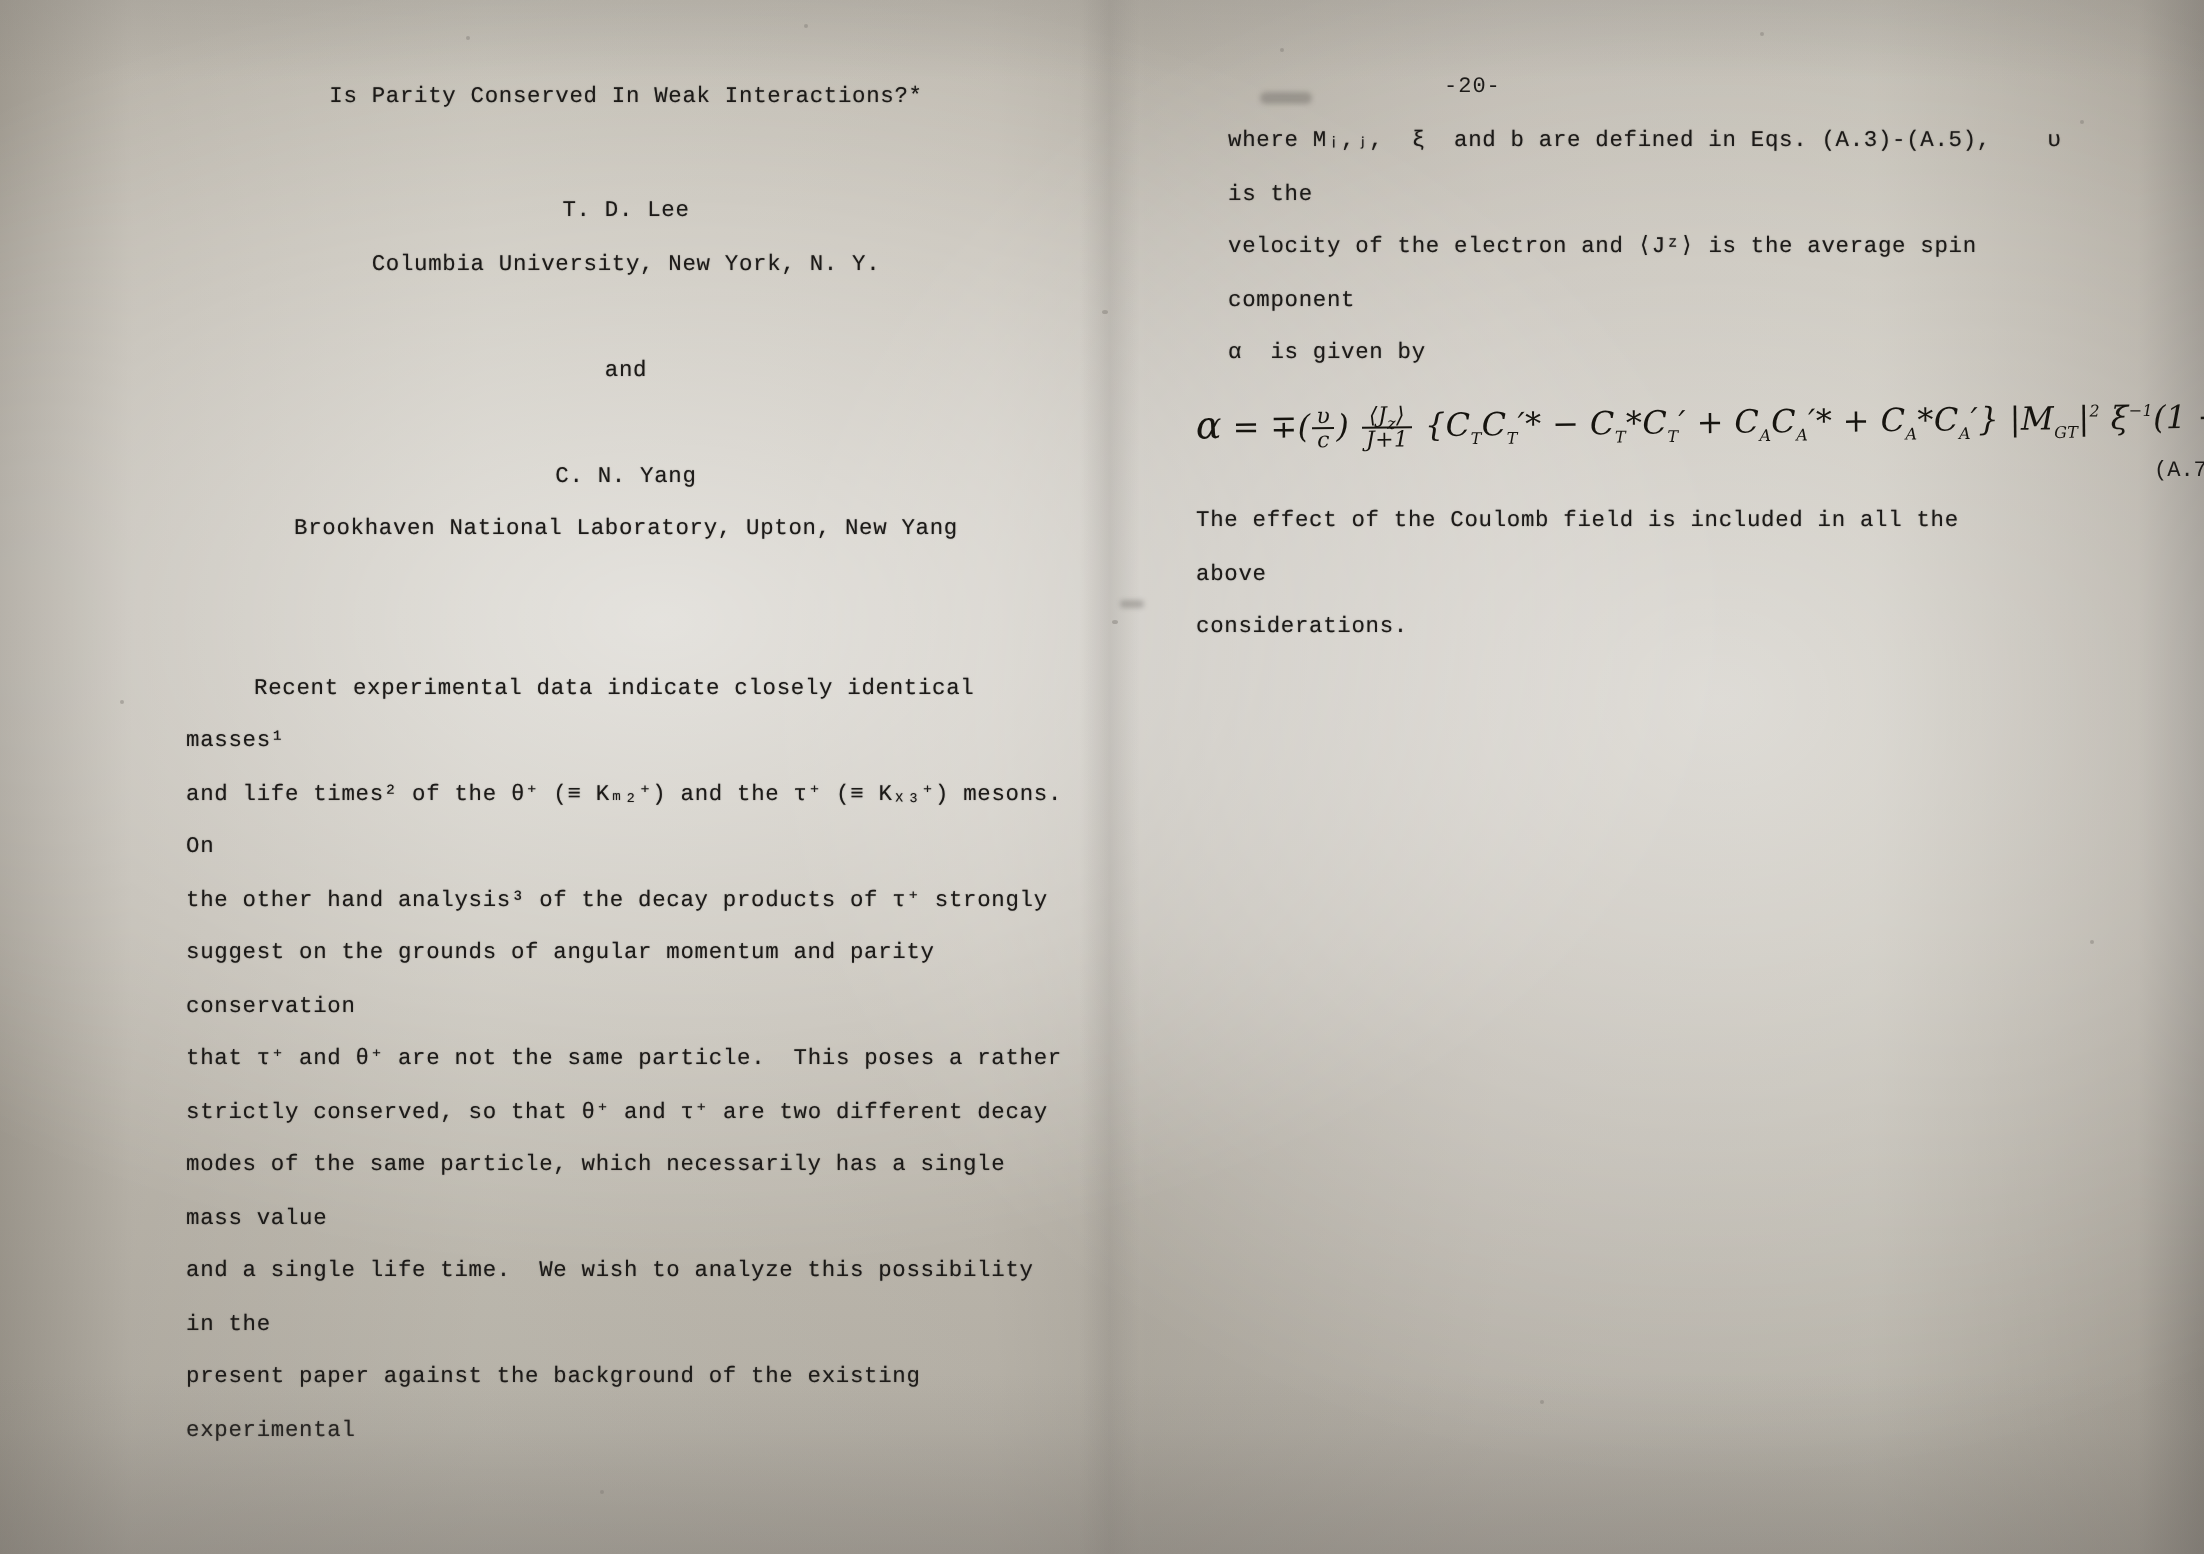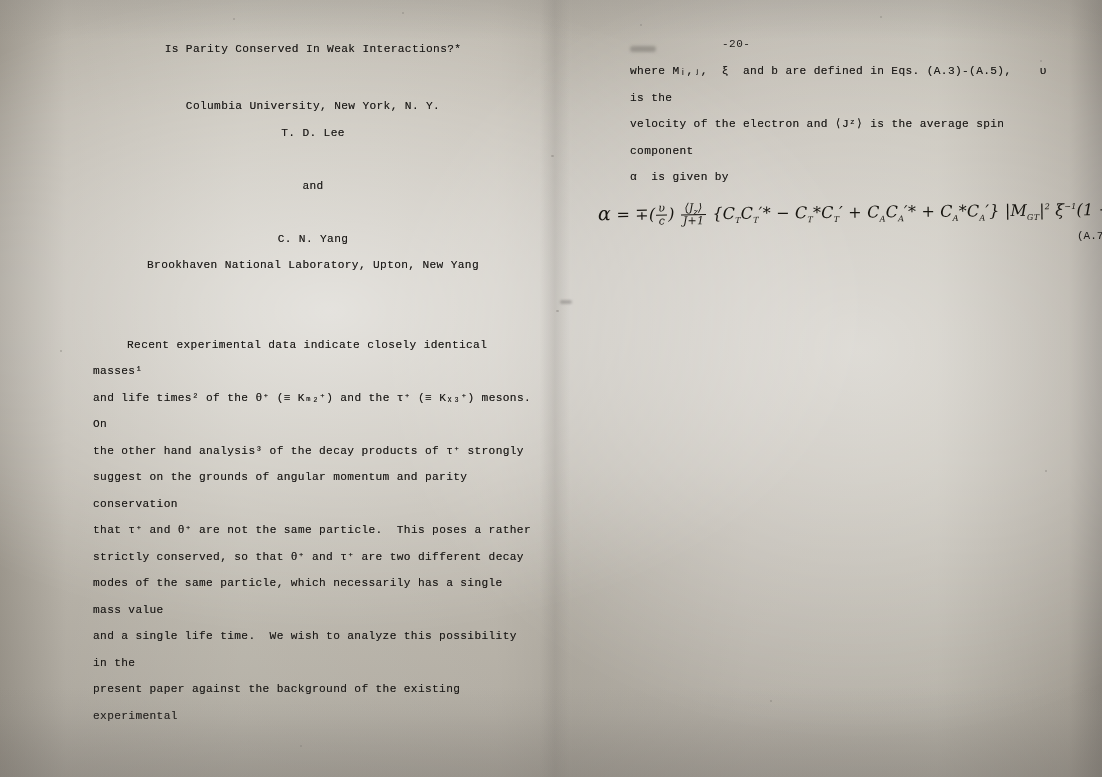--- a/index.html
+++ b/index.html
@@ -69,21 +69,21 @@
     line-height: 26.5px;
     letter-spacing: 0.35px;
     text-shadow: 0 0 0.6px rgba(40,38,35,0.55);
   }
   #left-col {
     left: 93px;
     top: 36px;
     width: 440px;
   }
   #right-col {
-    left: 630px;
+    left: 614px;
     top: 58px;
     width: 420px;
   }
   .ctr { text-align: center; }
   .line { white-space: pre-wrap; }
   .indent { text-indent: 34px; }
   .title { margin-bottom: 4px; }
   .blank { height: 26.5px; }
   sup { font-size: 8px; vertical-align: super; line-height: 0; }
   sub { font-size: 8px; vertical-align: sub; line-height: 0; }
@@ -171,22 +171,22 @@
     <div class="speck" style="left:770px;top:700px;width:2px;height:2px;"></div>
   </div>
 
   <div id="smudge1"></div>
   <div id="smudge2"></div>
 
   <div id="left-col" class="col">
 
     <div class="line ctr title">Is Parity Conserved In Weak Interactions?*</div>
     <div class="blank"></div>
+    <div class="line ctr">T. D. Lee</div>
     <div class="line ctr">Columbia University, New York, N. Y.</div>
-    <div class="line ctr">T. D. Lee</div>
     <div class="blank"></div>
     <div class="line ctr">and</div>
     <div class="blank"></div>
     <div class="line ctr">C. N. Yang</div>
     <div class="line ctr">Brookhaven National Laboratory, Upton, New Yang</div>
 
     <div class="blank"></div>
     <div class="blank"></div>
 
     <div>
@@ -218,16 +218,20 @@
   </div>
 
   <div id="equation">
     <span class="big">α</span> = ∓(<span class="frac"><span class="num">υ</span><span class="den">c</span></span>)
     <span class="frac"><span class="num">⟨J<sub>z</sub>⟩</span><span class="den">J+1</span></span>
     {C<sub>T</sub>C<sub>T</sub>′* − C<sub>T</sub>*C<sub>T</sub>′ + C<sub>A</sub>C<sub>A</sub>′* + C<sub>A</sub>*C<sub>A</sub>′} |M<sub>GT</sub>|<sup>2</sup>
     ξ<sup>−1</sup>(1 + ).
   </div>
   <div id="eq-number">(A.7)</div>
 
+  <div id="right-col-2" class="col" style="left:598px; top:248px; width:420px;">
+    <div class="line">The effect of the Coulomb field is included in all the above</div>
+    <div class="line">considerations.</div>
+  </div>
 
   <div id="topfade"></div>
   <div id="bottomfade"></div>
 </div>
 
 </body></html>

